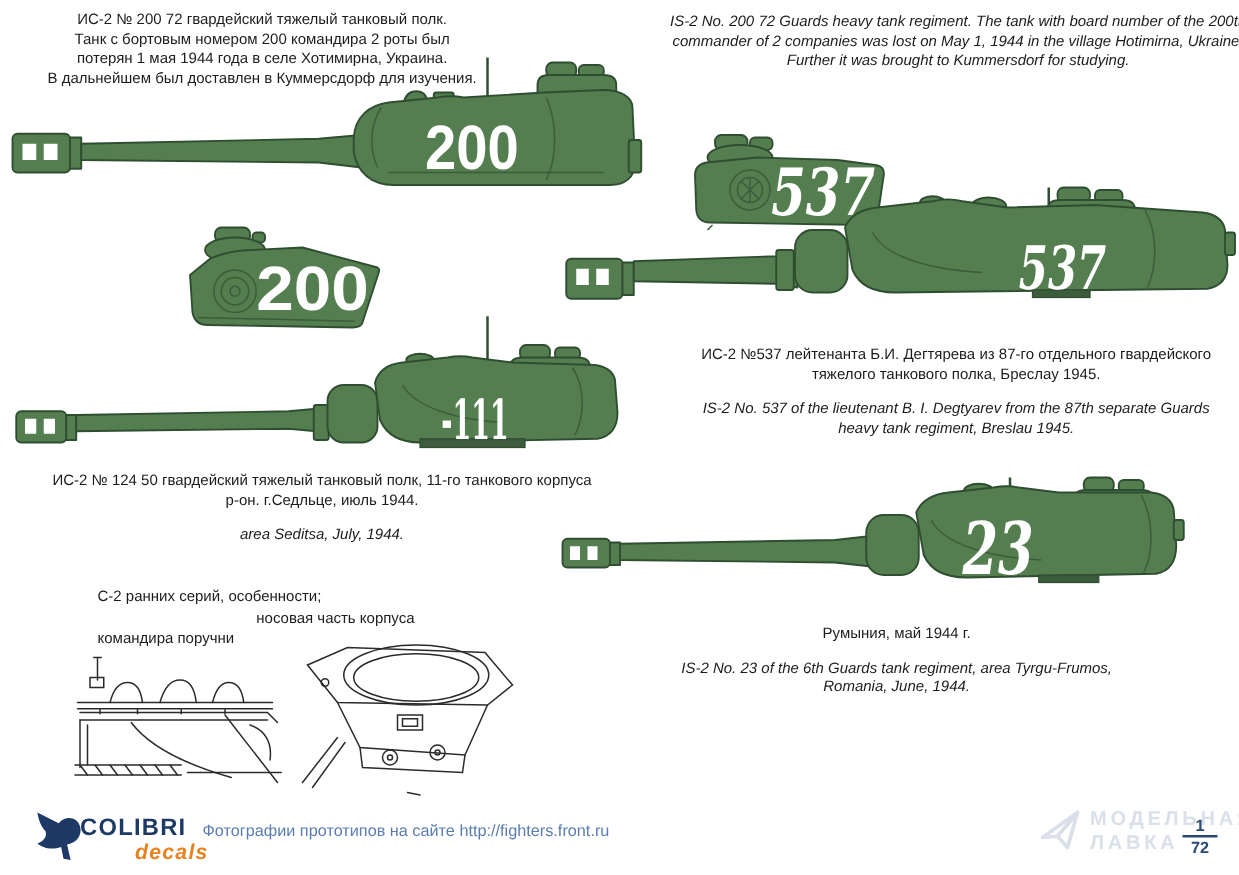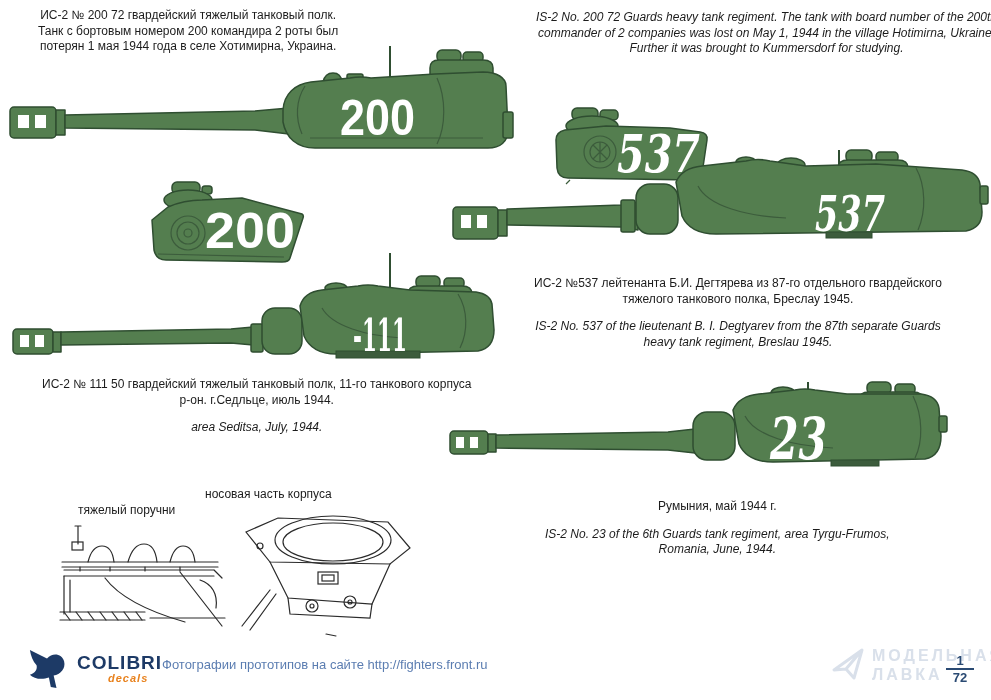--- a/index.html
+++ b/index.html
@@ -13,35 +13,36 @@
   .tkd{fill:var(--tank_dark);stroke:var(--tank_outline);stroke-width:1;}
   .ln{fill:none;stroke:var(--tank_dark);stroke-width:1.2;}
   .ant{stroke:var(--tank_outline);stroke-width:2;}
   .win{fill:#fff;stroke:none;}
   .num{fill:var(--number_white);font-weight:bold;}
   .num-block{font-family:"Liberation Sans",sans-serif;}
   .num-serif{font-family:"DejaVu Serif",serif;font-style:italic;}
   .num-serif-up{font-family:"DejaVu Serif",serif;}
   .sk{fill:none;stroke:#2b2b2b;stroke-width:1.2;stroke-linecap:round;}
   .brand{position:absolute;color:var(--brand_navy);font-weight:bold;font-size:19px;letter-spacing:1px;}
-  .brand-sub{position:absolute;color:var(--brand_orange);font-weight:bold;font-style:italic;font-size:11px;letter-spacing:1px;}
+  .brand-sub{position:absolute;color:var(--brand_orange);font-weight:bold;font-style:italic;font-size:17px;letter-spacing:1px;}
   .site{position:absolute;color:var(--link_blue);font-size:13px;white-space:nowrap;}
   .wm{position:absolute;color:var(--watermark);font-weight:bold;letter-spacing:3px;font-size:16px;line-height:19px;white-space:nowrap;}
   .scale{position:absolute;color:var(--scale_navy);font-weight:bold;font-size:13px;text-align:center;width:28px;line-height:13px;}
   .scale .den{border-top:2px solid var(--scale_navy);margin-top:1px;padding-top:1px;}
 </style>
 </head>
 <body>
 
 <div class="sheet">
 
   <div class="tb" style="left:38px;top:8px">
     <div>ИС-2 № 200  72 гвардейский тяжелый танковый полк.</div>
     <div>Танк с бортовым номером 200 командира 2 роты был</div>
     <div>потерян 1 мая 1944 года в селе Хотимирна, Украина.</div>
+    <div>В дальнейшем был доставлен в Куммерсдорф для изучения.</div>
   </div>
 
   <div class="tb it" style="left:536px;top:10px">
     <div>IS-2 No. 200 72 Guards heavy tank regiment. The tank with board number of the 200th</div>
     <div>commander of 2 companies was lost on May 1, 1944 in the village Hotimirna, Ukraine.</div>
     <div>Further it was brought to Kummersdorf for studying.</div>
   </div>
 
   <svg style="left:5px;top:38px" width="515" height="160" viewBox="0 0 515 160">
     <line class="ant" x1="385" y1="8" x2="385" y2="44"></line>
@@ -102,21 +103,21 @@
     <ellipse class="tk" cx="300" cy="16" rx="10" ry="5"></ellipse>
     <ellipse class="tk" cx="345" cy="19" rx="14" ry="7"></ellipse>
     <path class="tk" d="M230,36 Q236,22 256,20 L300,15 Q312,12 324,15 L360,20 L430,18 L516,24 Q532,26 534,38 L536,66 Q536,82 520,85 L270,88 Q244,88 236,70 Z"></path>
     <rect class="tk" x="534" y="40" width="8" height="18" rx="2"></rect>
     <rect class="tkd" x="380" y="86" width="46" height="6"></rect>
     <path class="ln" d="M252,40 C262,60 300,70 340,72"></path>
     <path class="ln" d="M470,22 C480,40 480,66 472,84"></path>
     <text class="num num-serif" x="369" y="85" font-size="48" textLength="70" lengthAdjust="spacingAndGlyphs">537</text>
   </svg>
 
-  <div class="tb" style="left:534px;top:276px">
+  <div class="tb" style="left:561px;top:276px">
     <div>ИС-2 №537 лейтенанта Б.И. Дегтярева из 87-го отдельного гвардейского</div>
     <div>тяжелого танкового полка, Бреслау 1945.</div>
     <div class="gap"></div>
     <div class="it">IS-2 No. 537 of the lieutenant B. I. Degtyarev from the 87th separate Guards</div>
     <div class="it">heavy tank regiment, Breslau 1945.</div>
   </div>
 
   <svg style="left:6px;top:248px" width="515" height="122" viewBox="0 0 515 122">
     <line class="ant" x1="384" y1="5" x2="384" y2="47"></line>
     <rect class="tk" x="7" y="81" width="40" height="25" rx="4"></rect>
@@ -131,21 +132,21 @@
     <path class="tk" d="M402,54 L402,46 Q402,38 412,38 L456,38 Q466,38 466,46 L466,54 Z"></path>
     <ellipse class="tk" cx="330" cy="40" rx="11" ry="5"></ellipse>
     <path class="tk" d="M294,58 Q298,44 316,42 L352,38 Q362,36 372,38 L404,42 L470,44 Q484,46 486,56 L488,82 Q488,100 472,103 L330,106 Q306,106 298,88 Z"></path>
     <rect class="tkd" x="330" y="103" width="84" height="7"></rect>
     <path class="ln" d="M316,60 C326,78 360,88 396,90"></path>
     <path class="ln" d="M452,46 C462,62 462,84 454,100"></path>
     <text class="num num-serif-up num" x="347" y="103" font-size="44" textLength="54" lengthAdjust="spacingAndGlyphs">-111</text>
   </svg>
 
   <div class="tb" style="left:42px;top:377px">
-    <div>ИС-2 № 111 50 гвардейский тяжелый танковый полк, 11-го танкового корпуса</div>
+    <div>ИС-2 № 124 50 гвардейский тяжелый танковый полк, 11-го танкового корпуса</div>
     <div>р-он. г.Седльце, июль 1944.</div>
     <div class="gap"></div>
     <div class="it">area Seditsa, July, 1944.</div>
   </div>
 
   <svg style="left:443px;top:380px" width="548" height="112" viewBox="0 0 548 112">
     <line class="ant" x1="365" y1="2" x2="365" y2="30"></line>
     <rect class="tk" x="7" y="51" width="38" height="23" rx="4"></rect>
     <rect class="win" x="13" y="57" width="8" height="11"></rect>
     <rect class="win" x="27" y="57" width="8" height="11"></rect>
@@ -157,22 +158,23 @@
     <path class="tk" d="M416,30 L416,20 Q416,12 426,12 L470,12 Q480,12 480,20 L480,30 Z"></path>
     <ellipse class="tk" cx="340" cy="13" rx="12" ry="6"></ellipse>
     <path class="tk" d="M290,30 Q296,16 316,14 L352,10 Q362,8 372,10 L404,14 L478,14 Q494,16 496,28 L498,56 Q498,76 482,79 L330,82 Q304,82 296,64 Z"></path>
     <rect class="tk" x="496" y="36" width="8" height="16" rx="2"></rect>
     <rect class="tkd" x="388" y="80" width="48" height="6"></rect>
     <path class="ln" d="M302,36 C312,56 350,66 390,68"></path>
     <path class="ln" d="M470,16 C480,36 480,62 472,78"></path>
     <text class="num num-serif" x="327" y="79" font-size="58" textLength="57" lengthAdjust="spacingAndGlyphs">23</text>
   </svg>
 
+  <div class="tb" style="left:78px;top:470px">С-2 ранних серий, особенности;</div>
   <div class="tb" style="left:205px;top:487px">носовая часть корпуса</div>
-  <div class="tb" style="left:78px;top:503px">тяжелый поручни</div>
+  <div class="tb" style="left:78px;top:503px">командира поручни</div>
 
   <svg style="left:50px;top:514px" width="190" height="115" viewBox="0 0 190 115">
     <path class="sk" d="M28,12 l0,18 M25,12 l6,0"></path>
     <rect class="sk" x="22" y="28" width="11" height="8"></rect>
     <path class="sk" d="M38,48 q4,-16 14,-16 q10,0 12,16"></path>
     <path class="sk" d="M78,48 q5,-18 16,-18 q11,0 13,18"></path>
     <path class="sk" d="M120,48 q4,-16 13,-16 q10,0 12,16"></path>
     <path class="sk" d="M12,48 L168,48 M12,53 L168,53"></path>
     <path class="sk" d="M30,53 l0,4 M60,53 l0,4 M95,53 l0,4 M130,53 l0,4"></path>
     <path class="sk" d="M14,56 L164,56 M14,62 L164,62 M164,56 L172,64"></path>
@@ -205,21 +207,21 @@
   <div class="tb" style="left:545px;top:499px">
     <div>Румыния, май 1944 г.</div>
     <div class="gap"></div>
     <div class="it">IS-2 No. 23 of the 6th Guards tank regiment, area Tyrgu-Frumos,</div>
     <div class="it">Romania, June, 1944.</div>
   </div>
 
   <svg style="left:28px;top:645px" width="38" height="46" viewBox="0 0 40 46">
     <path fill="#1d3a66" d="M2,4 L20,13 C26,6 36,8 38,16 C40,24 34,30 27,31 L30,44 L24,43 L22,33 C14,36 6,34 2,30 C8,28 10,24 9,20 C5,16 3,10 2,4 Z"></path>
   </svg>
-  <div class="brand" style="left:77px;top:652px">COLIBRI</div>
+  <div class="brand" style="left:64px;top:652px">COLIBRI</div>
   <div class="brand-sub" style="left:108px;top:672px">decals</div>
   <div class="site" style="left:162px;top:657px">Фотографии прототипов на сайте http://fighters.front.ru</div>
 
   <svg style="left:826px;top:642px" width="42" height="42" viewBox="0 0 42 42">
     <path fill="none" stroke="#d9e0ea" stroke-width="3" stroke-linejoin="round" d="M8,28 L36,8 L28,36 L20,27 Z M20,27 L36,8"></path>
   </svg>
   <div class="wm" style="left:872px;top:646px">
     <div>МОДЕЛЬНАЯ</div>
     <div>ЛАВКА</div>
   </div>

